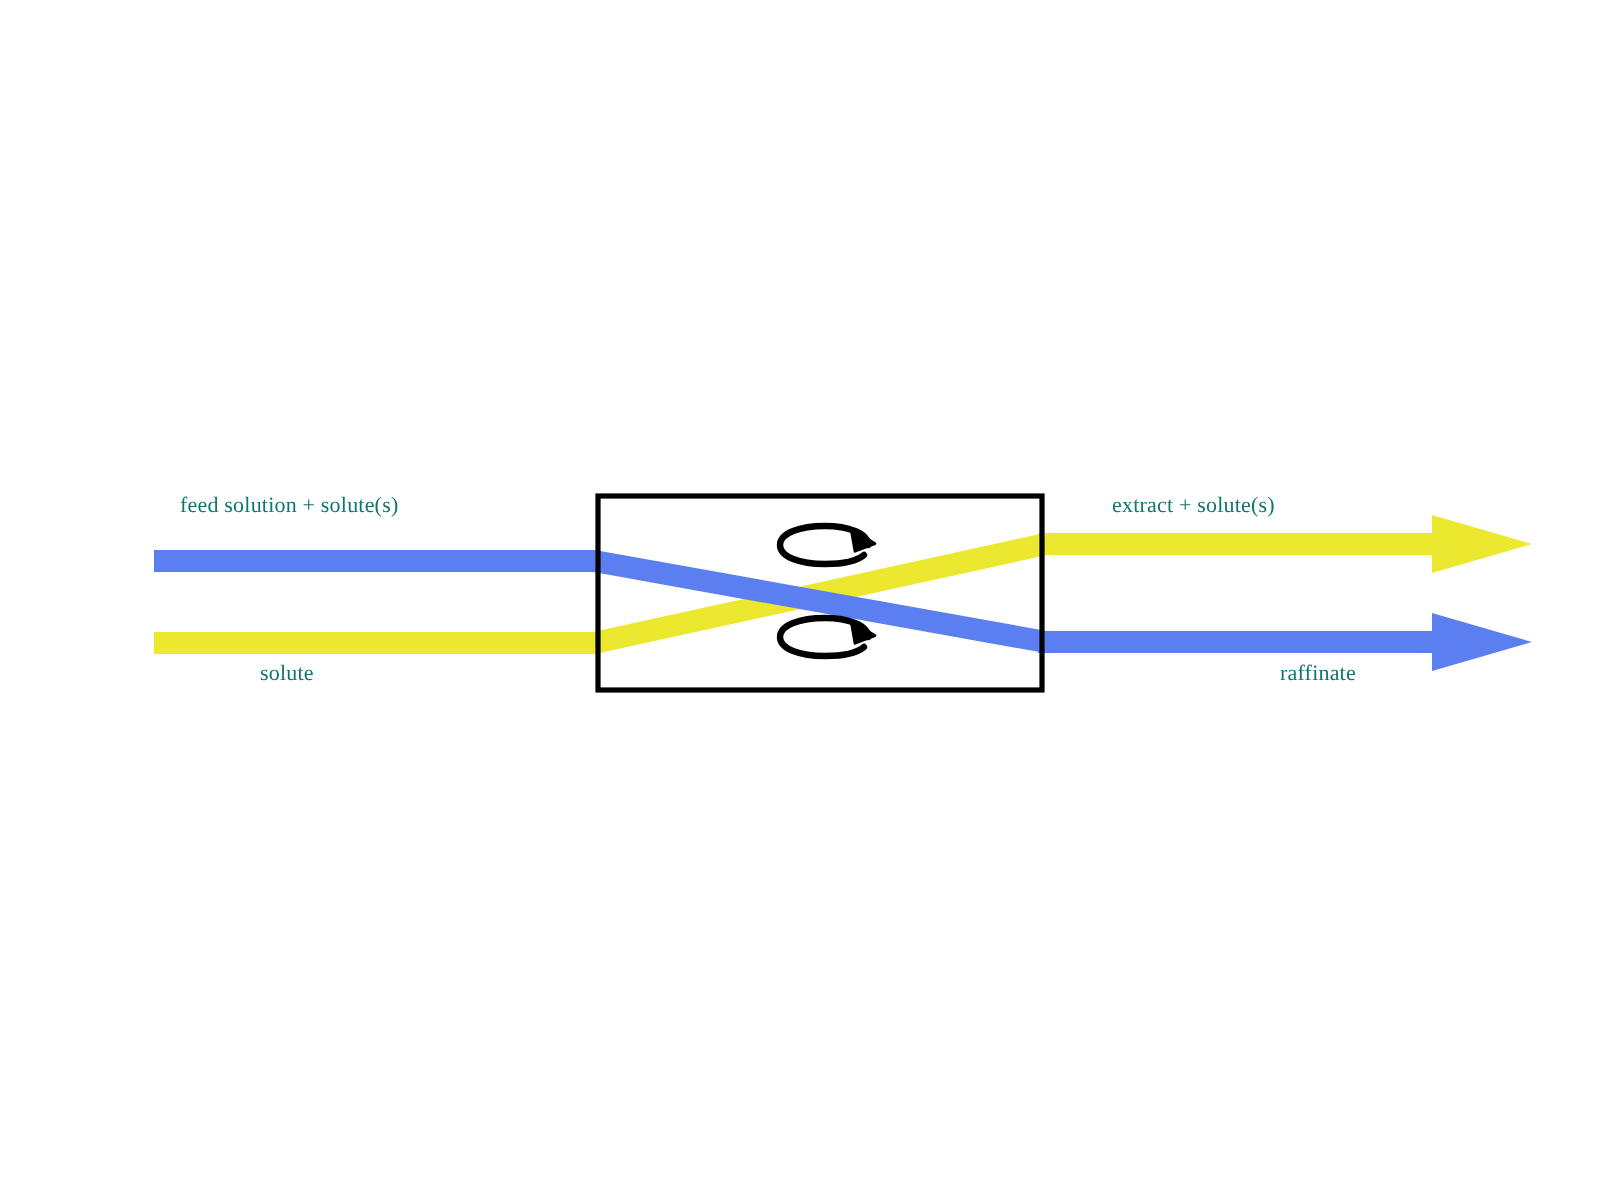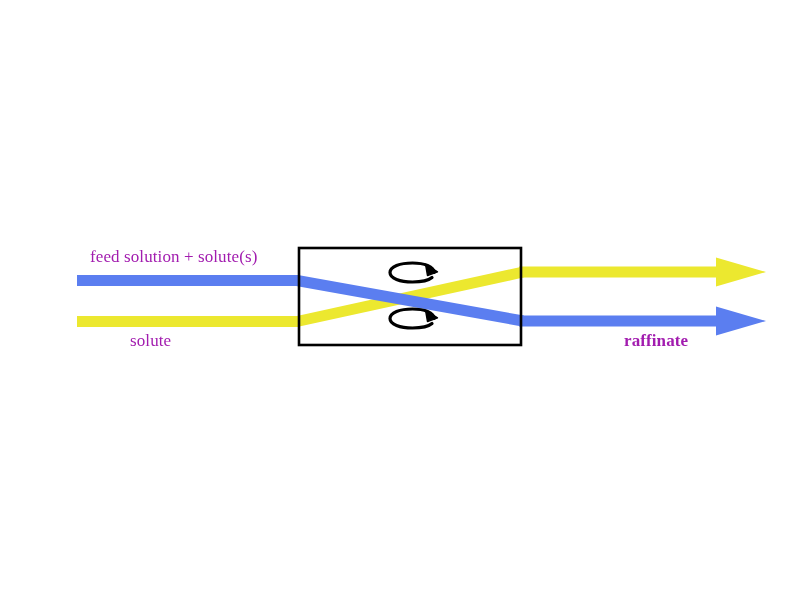--- a/index.html
+++ b/index.html
@@ -26,30 +26,30 @@
     position: absolute;
     left: 0;
     top: 0;
     width: 800px;
     height: 600px;
     display: block;
   }
   .flow-label {
     position: absolute;
     font-family: "Liberation Serif", "DejaVu Serif", serif;
-    font-size: 17px;
-    color: #a21caf;
+    font-size: 11px;
+    color: #0f766e;
     white-space: nowrap;
     letter-spacing: 0.1px;
     line-height: 1;
   }
   #label-feed       { left: 90px;  top: 248px; }
   #label-solvent    { left: 130px; top: 332px; }
   #label-extract    { left: 556px; top: 248px; }
-  #label-raffinate  { left: 624px; top: 332px; font-weight: bold; }
+  #label-raffinate  { left: 640px; top: 332px; }
 </style>
 </head>
 <body>
 
 <div id="diagram-root">
 
   <svg id="flow-svg" viewBox="0 0 800 600">
 
     <g>
 
@@ -92,16 +92,17 @@
                C 421 328, 428.5 326.5, 432 323.5" fill="none" stroke="#000000" stroke-width="3.2" stroke-linecap="round"></path>
       <path d="M 425.5 310.2 L 437.5 317.8 L 427.5 321.6 Z" fill="#000000" stroke="#000000" stroke-width="1.4" stroke-linejoin="round"></path>
     </g>
 
   </svg>
 
   <div class="flow-label" id="label-feed">feed solution + solute(s)</div>
 
   <div class="flow-label" id="label-solvent">solute</div>
 
+  <div class="flow-label" id="label-extract">extract + solute(s)</div>
 
   <div class="flow-label" id="label-raffinate">raffinate</div>
 
 </div>
 
 </body></html>

